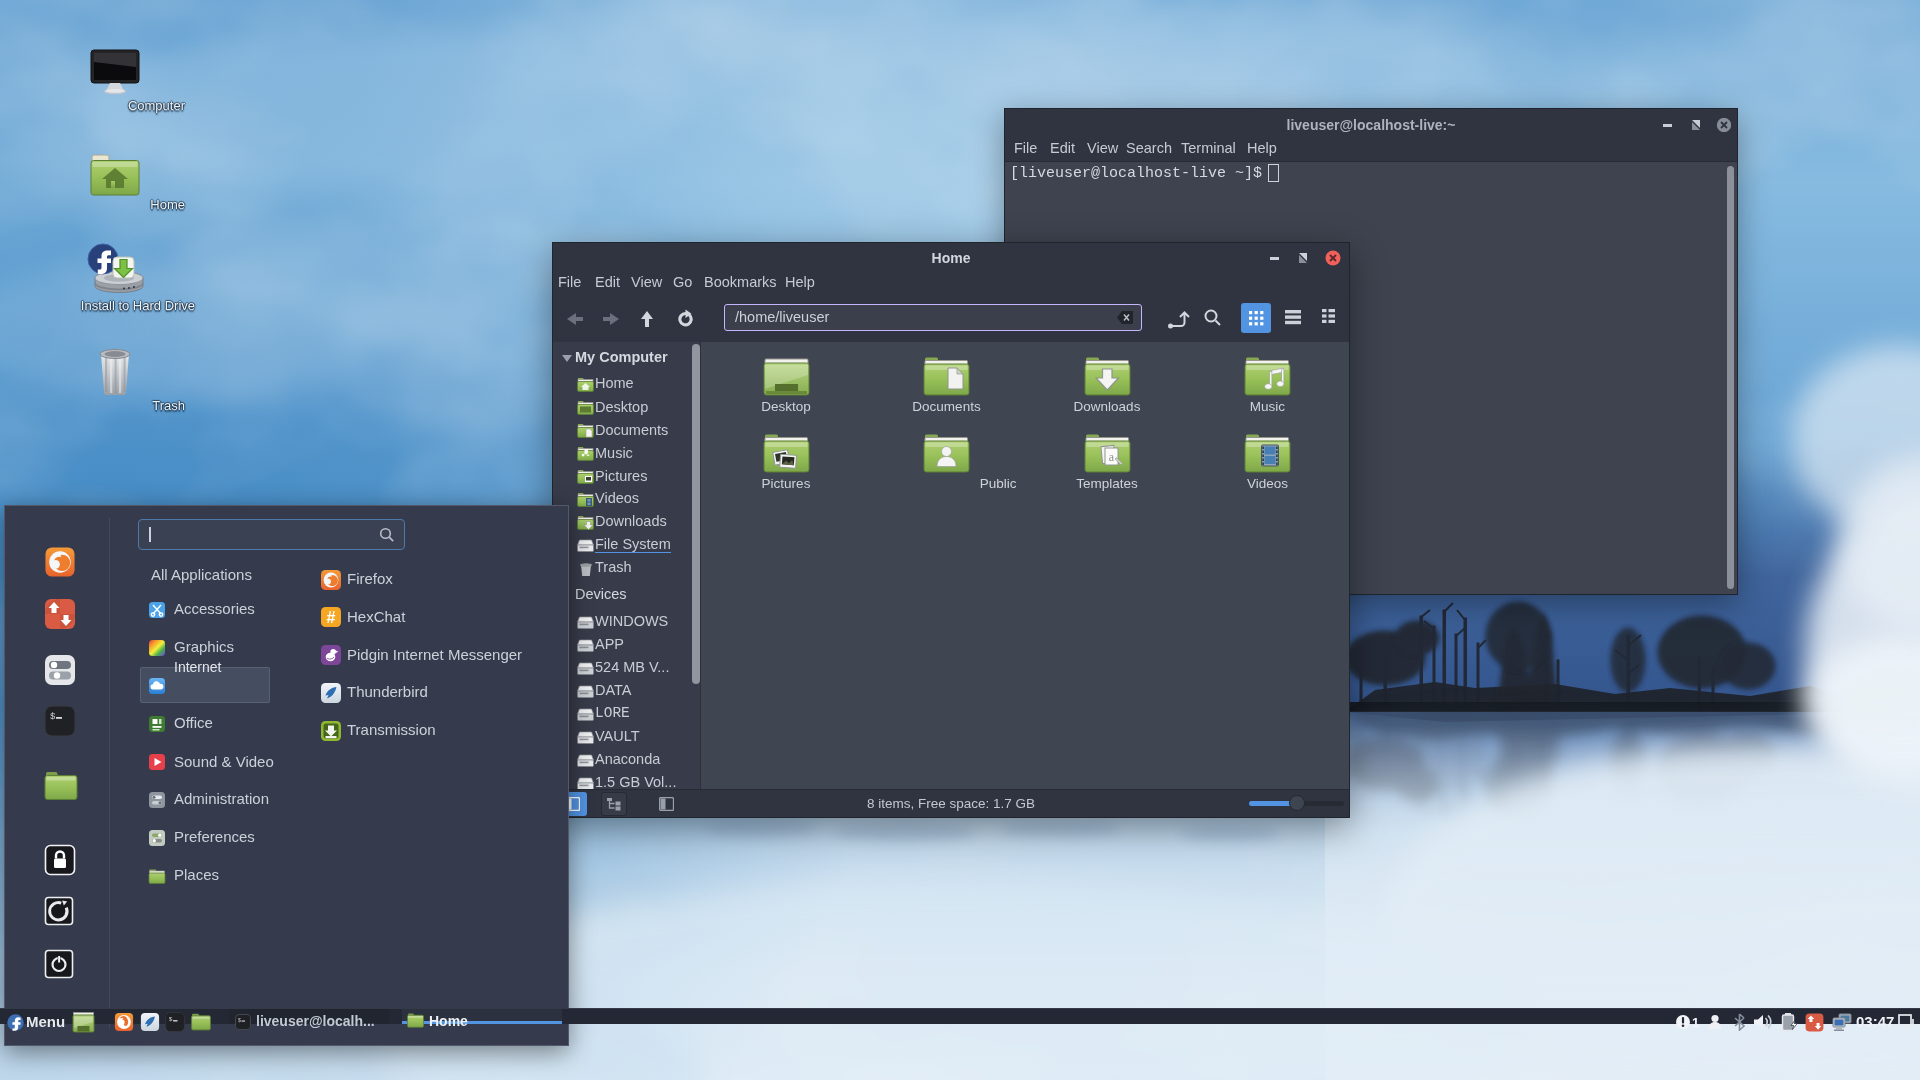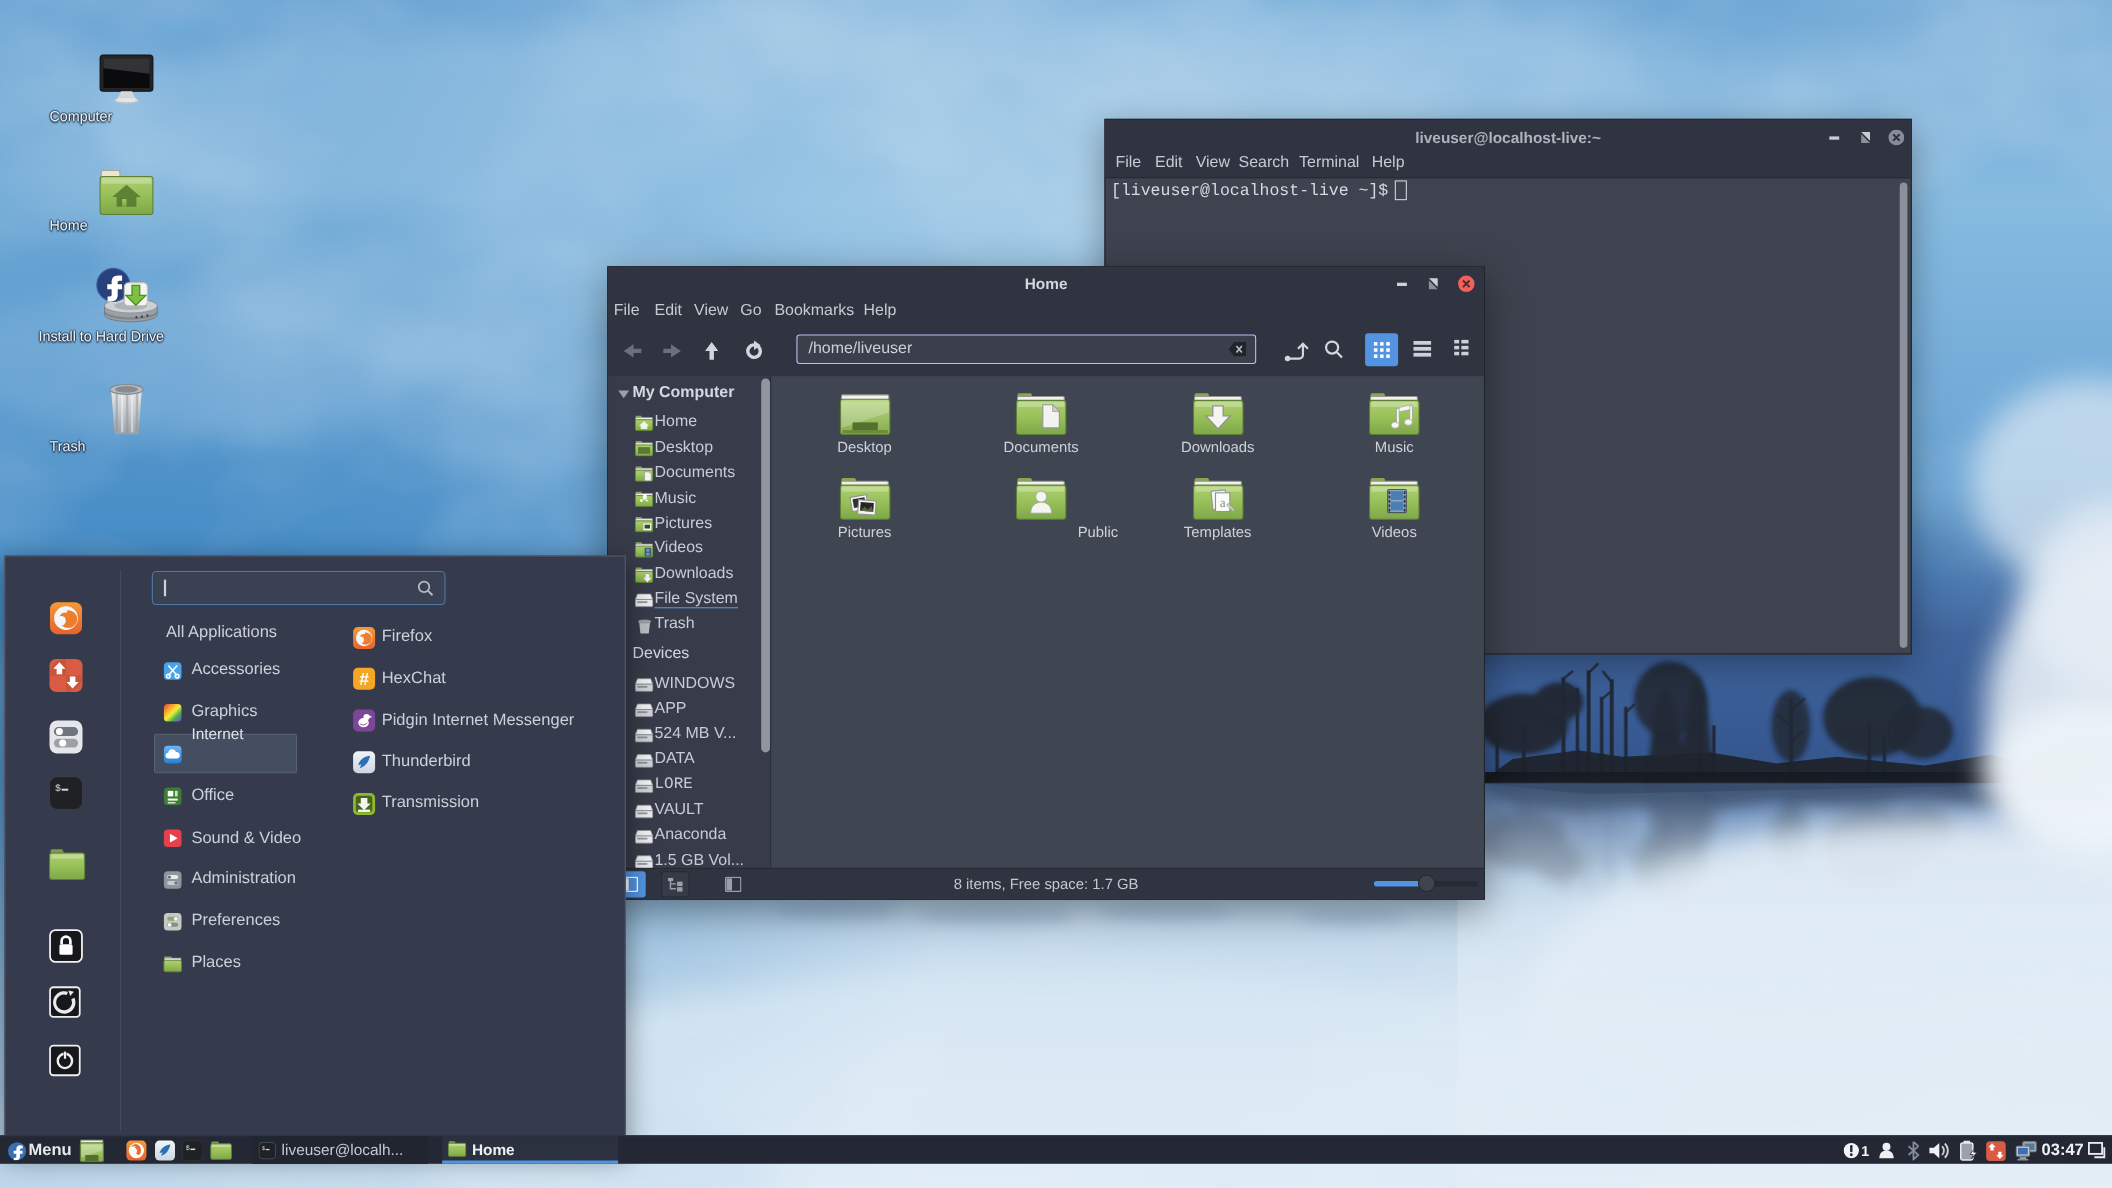--- a/index.html
+++ b/index.html
@@ -1,16 +1,16 @@
 <!DOCTYPE html>
 <html><head><meta charset="utf-8"><style>
 *{margin:0;padding:0;box-sizing:border-box}
 html,body{width:1920px;height:1080px;overflow:hidden;background:#6ea7d4;font-family:"Liberation Sans",sans-serif}
 .a{position:absolute}
-.lbl{position:absolute;text-align:left;color:#eef3f8;font-size:13px;text-shadow:-1px 0 1px rgba(12,24,40,.65),1px 0 1px rgba(12,24,40,.65),0 -1px 1px rgba(12,24,40,.6),0 1.5px 1.5px rgba(12,24,40,.75)}
+.lbl{position:absolute;text-align:right;color:#eef3f8;font-size:13px;text-shadow:-1px 0 1px rgba(12,24,40,.65),1px 0 1px rgba(12,24,40,.65),0 -1px 1px rgba(12,24,40,.6),0 1.5px 1.5px rgba(12,24,40,.75)}
 .tb{position:absolute;left:0;right:0;top:0;background:#2f3440}
 .ttl{position:absolute;width:100%;text-align:center;font-weight:bold;font-size:14px}
 .mi{position:absolute;font-size:14.5px;color:#c6cad2;top:0}
 .wbtn{position:absolute;top:0;height:100%}
 svg{display:block}
 </style></head>
 <body>
 <svg class="a" style="left:0;top:0" width="1920" height="1080" viewBox="0 0 1920 1080">
 <defs>
 <linearGradient id="sky" x1="0" y1="0" x2="0" y2="1">
@@ -733,21 +733,21 @@
     </div>
 <div class="a" style="left:39px;top:442.5px;width:34px;text-align:center">
       <svg width="30" height="30" viewBox="0 0 30 30">
         <rect x="1.5" y="1.5" width="27" height="27" rx="3" fill="#17181c" stroke="#eceef0" stroke-width="1.6"></rect>
 <circle cx="15" cy="15.5" r="6.5" fill="none" stroke="#eceef0" stroke-width="2.2"></circle>
 <rect x="13.8" y="6.5" width="2.6" height="7" fill="#17181c"></rect>
         <rect x="14.1" y="7" width="2" height="6.5" fill="#eceef0"></rect>
       </svg>
     </div>
 </div>
-<div class="a" style="left:0;top:1032px;width:1920px;height:26px;background:#232834;border-top:1px solid #343a48">
+<div class="a" style="left:0;top:1008px;width:1920px;height:16px;background:#232834;border-top:1px solid #343a48">
  <svg class="a" style="left:7px;top:5px" width="17" height="17" viewBox="0 0 17 17">
   <circle cx="8.5" cy="8.5" r="8.2" fill="#3c6eb4"></circle>
   <path d="M11.6 3.2 c-2.8 0 -3.8 1.6 -3.8 3.7 v1.3 h-2.4 v2.6 h2.4 v2.7 c0 .6 -.4 1 -1.1 1 h-1.2 v2.3 h1.9 c2.8 0 3.8 -1.6 3.8 -3.7 v-2.3 h2.3 v-2.6 h-2.3 v-1.1 c0 -.6 .4 -1 1.1 -1 h1.3 v-2.4z" fill="#fff"></path>
  </svg>
  <div class="a" style="left:26px;top:4px;font-size:15px;font-weight:bold;color:#e6e9ed">Menu</div>
  <svg class="a" style="left:72px;top:2px" width="23" height="22" viewBox="0 0 23 22">
   <rect x="1.5" y="1.5" width="20" height="3.5" fill="#f0f1ee" stroke="#8f948b" stroke-width=".8"></rect>
   <rect x="1" y="4" width="21" height="17" rx="1.5" fill="url(#fgrad2)" stroke="#5d7f35"></rect>
   <path d="M2 6 h19 v5 l-19 6z" fill="#fff" opacity=".25"></path>
   <path d="M5.5 15 h12 v5.5 h-12z" fill="#55702c"></path>
@@ -773,21 +773,21 @@
       <path d="M2 6 v-3.5 a1.5 1.5 0 0 1 1.5 -1.5 h9 l2 4z" fill="#7c9c4b"></path>
       <rect x="1" y="4.5" width="32" height="24" rx="2.5" fill="url(#fgrad)" stroke="#5d7f35" stroke-width="1.5"></rect>
       <rect x="2.5" y="6" width="29" height="3.5" fill="#fff" opacity=".3"></rect>
     </svg>
  <div class="wbtn" style="left:229px;width:160px;background:#20252f">
   <svg class="a" style="left:6px;top:5px" width="16" height="16" viewBox="0 0 32 32">
         <rect x="1" y="1" width="30" height="30" rx="7" fill="#1f2125" stroke="#44474e" stroke-width="2"></rect>
         <text x="6" y="15" font-size="10" fill="#d6d9de" font-family="Liberation Mono">$</text>
         <rect x="13" y="13" width="7" height="2.2" fill="#d6d9de"></rect>
       </svg>
-  <div class="a" style="left:27px;top:4px;font-size:14px;font-weight:normal;color:#c3c9d3;width:128px;overflow:hidden;white-space:nowrap">liveuser@localh...</div>
+  <div class="a" style="left:27px;top:4px;font-size:14px;font-weight:bold;color:#c3c9d3;width:128px;overflow:hidden;white-space:nowrap">liveuser@localh...</div>
  </div>
  <div class="wbtn" style="left:402px;width:160px;background:#2b313f;border-bottom:3px solid #5294e2">
   <svg class="a" style="left:5px;top:4px" width="17" height="15" viewBox="0 0 34 30">
         <path d="M2 6 v-3.5 a1.5 1.5 0 0 1 1.5 -1.5 h9 l2 4z" fill="#7c9c4b"></path>
         <rect x="1" y="4.5" width="32" height="24" rx="2.5" fill="url(#fgrad)" stroke="#5d7f35" stroke-width="1.5"></rect>
         <rect x="2.5" y="6" width="29" height="3.5" fill="#fff" opacity=".3"></rect>
       </svg>
   <div class="a" style="left:27px;top:3.5px;font-size:14px;font-weight:bold;color:#eef1f5">Home</div>
  </div>
  <svg class="a" style="left:1676px;top:5px" width="24" height="16" viewBox="0 0 24 16">

